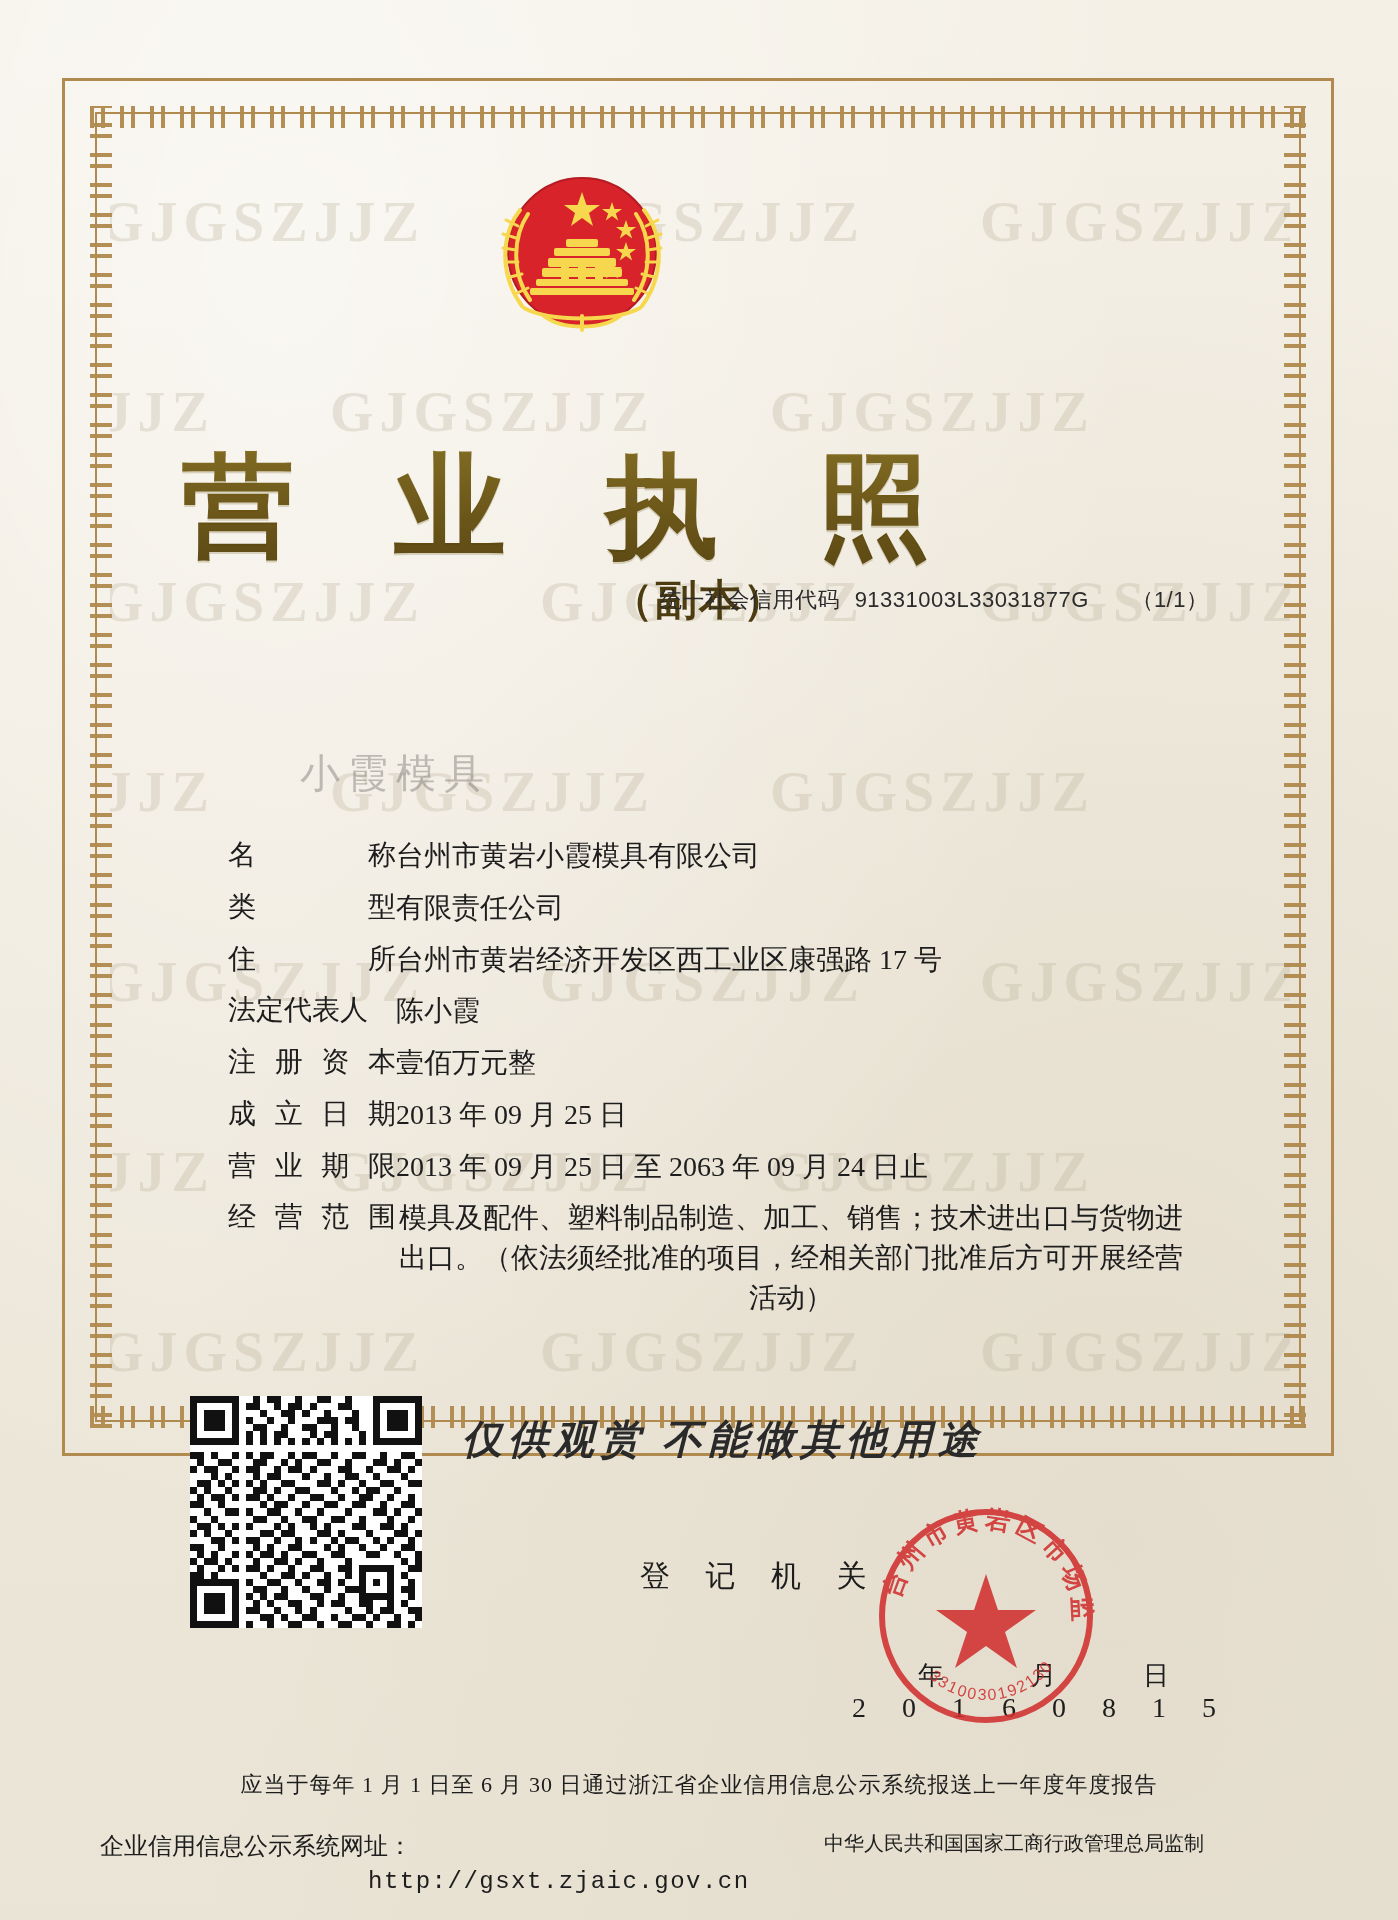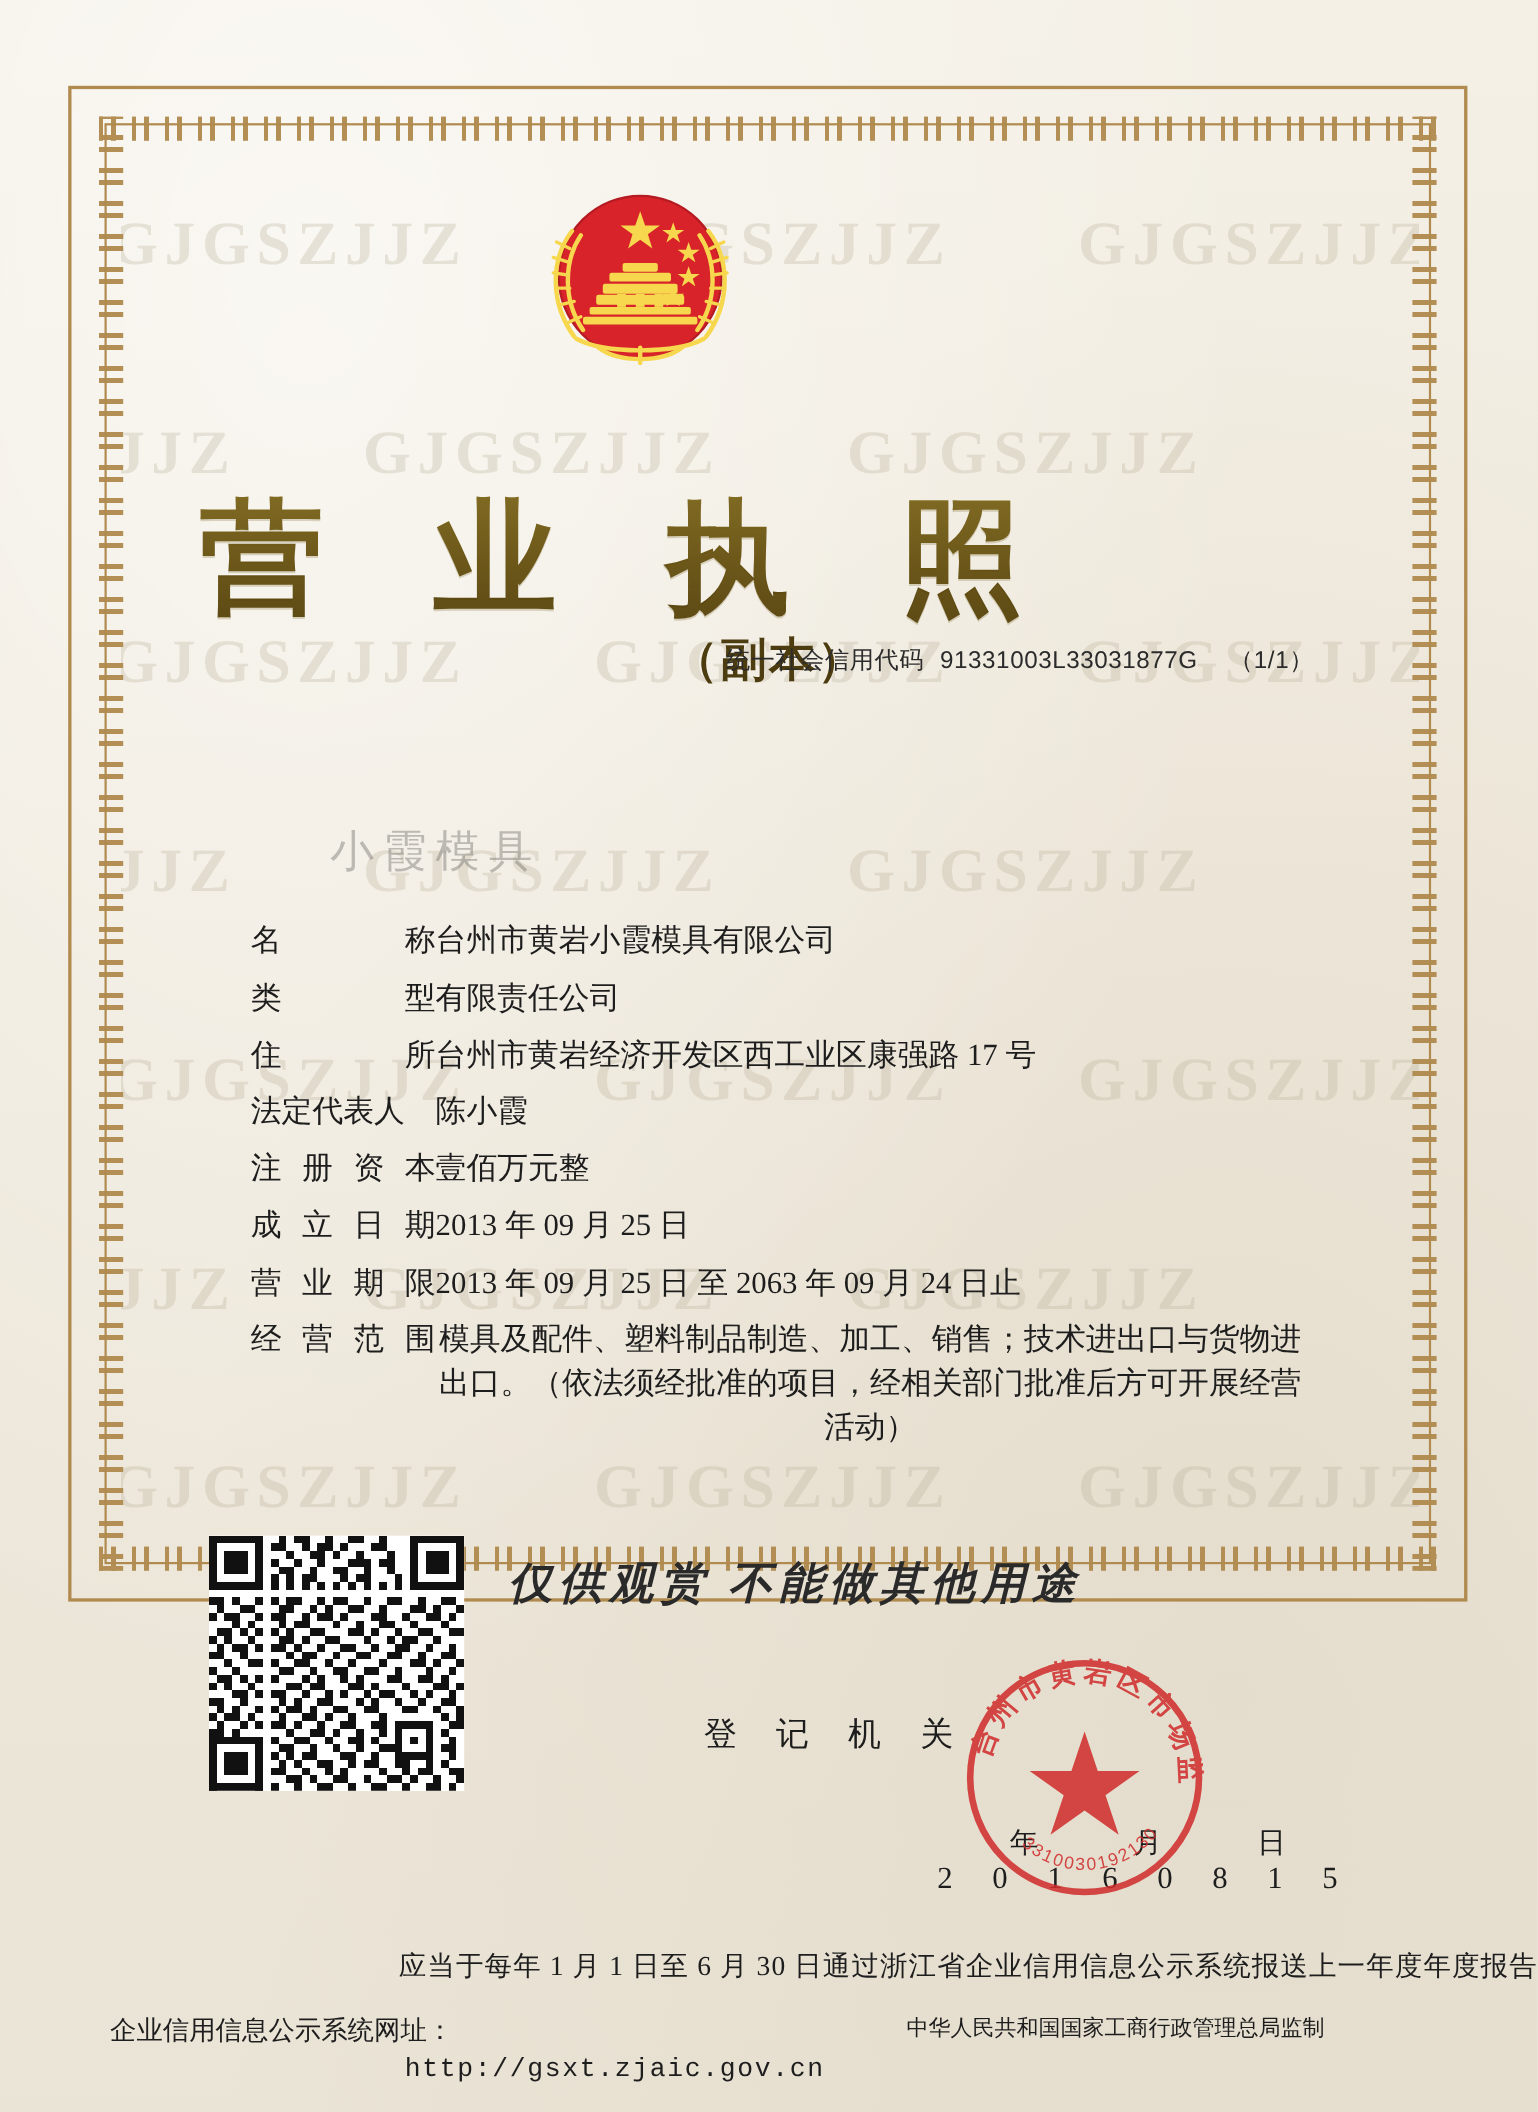--- a/index.html
+++ b/index.html
@@ -149,21 +149,21 @@
   .credit-line {
     position: absolute;
     left: 660px;
     top: 585px;
     font-size: 22px;
     color: #2b2b2b;
     letter-spacing: 0.5px;
     white-space: nowrap;
   }
   .credit-line .suffix {
-    margin-left: 22px;
+    margin-left: 36px;
   }
 
   
   .faded-name {
     position: absolute;
     left: 300px;
     top: 718px;
     font-family: "Liberation Serif", serif;
     font-size: 40px;
     letter-spacing: 8px;
@@ -270,23 +270,23 @@
     height: 248px;
     opacity: 0.85;
   }
 
   
   .footer-note {
     position: absolute;
     left: 0;
     top: 1770px;
     width: 1398px;
-    text-align: right;
-    font-family: "Liberation Serif", serif;
-    font-size: 25px;
+    text-align: center;
+    font-family: "Liberation Serif", serif;
+    font-size: 22px;
     color: #1d1d1d;
     letter-spacing: 1px;
   }
   .footer-left {
     position: absolute;
     left: 100px;
     top: 1830px;
     font-family: "Liberation Serif", serif;
     font-size: 24px;
     color: #1d1d1d;

